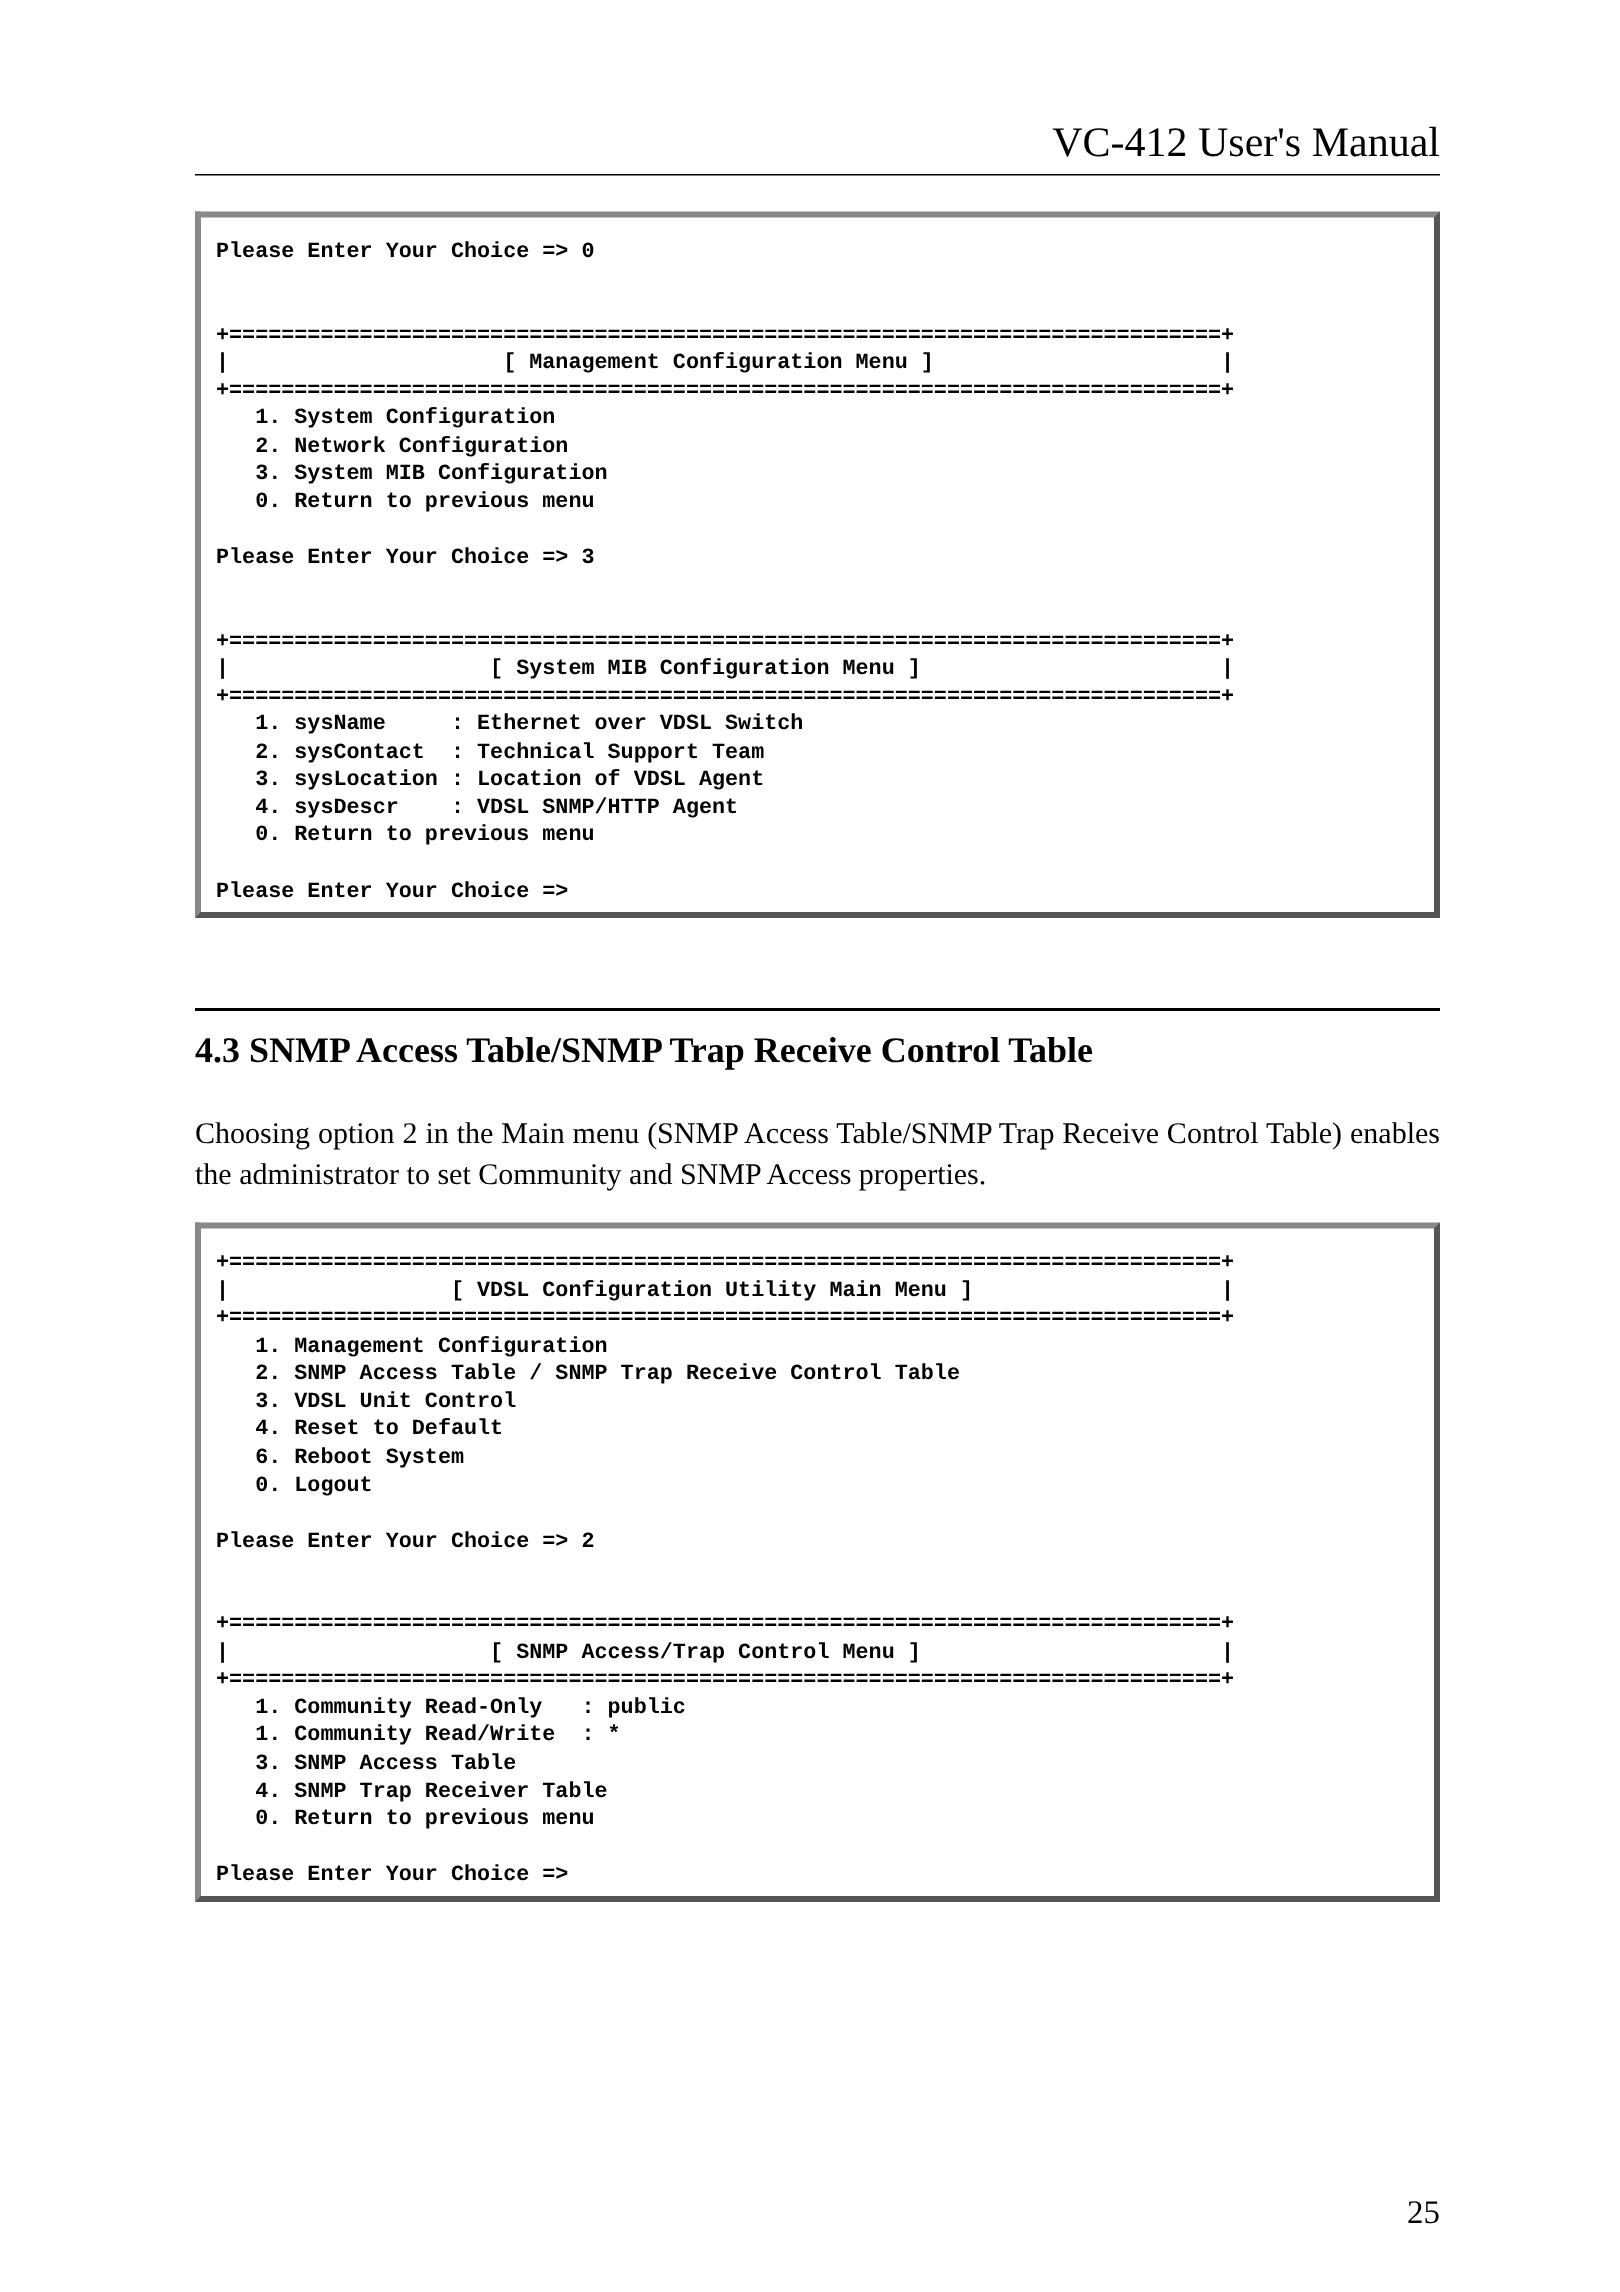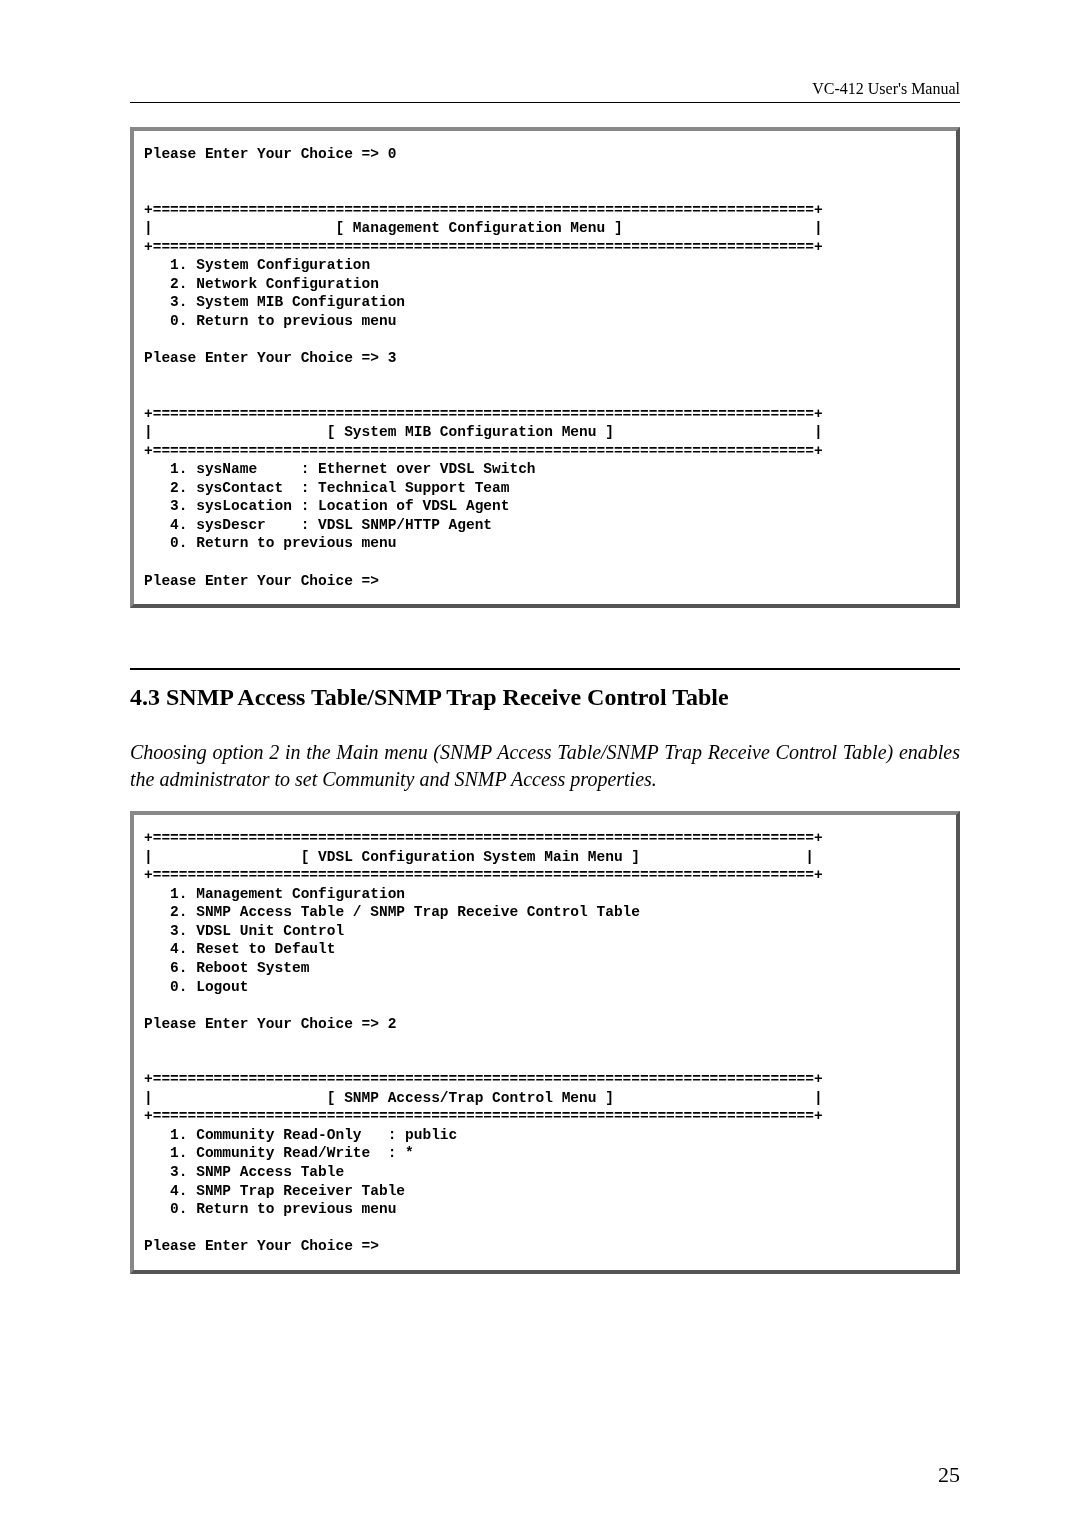--- a/index.html
+++ b/index.html
@@ -11,35 +11,35 @@
     width: 1080px;
     min-height: 1528px;
     box-sizing: border-box;
     font-family: "Times New Roman", Times, serif;
     color: #000;
     padding: 60px 120px 60px 130px;
     position: relative;
   }
   .header-title {
     text-align: right;
-    font-size: 16px;
+    font-size: 28px;
     margin: 20px 0 4px 0;
   }
   .header-rule {
     border: none;
     border-top: 1px solid #000;
     margin: 0 0 24px 0;
   }
   .term-box {
     border-top: 4px solid #888;
     border-left: 4px solid #888;
     border-right: 4px solid #555;
     border-bottom: 4px solid #555;
     background: #fff;
-    padding: 14px 10px 14px 10px;
+    padding: 14px 10px 4px 10px;
     box-sizing: border-box;
     margin-bottom: 32px;
   }
   .term-box pre {
     margin: 0;
     font-family: "Courier New", Courier, monospace;
     font-weight: bold;
     font-size: 14.5px;
     line-height: 1.28;
     color: #000;
@@ -55,21 +55,20 @@
     font-family: Liberation Serif, serif;
     font-weight: bold;
     font-size: 24px;
     margin: 0 0 28px 0;
   }
   .body-para {
     font-size: 20px;
     line-height: 1.35;
     text-align: justify;
     margin: 0 0 18px 0;
-    font-style: italic;
   }
   .page-number {
     position: absolute;
     right: 120px;
     bottom: 40px;
     font-size: 22px;
   }
 </style>
 </head>
 <body>
@@ -103,21 +102,21 @@
 
 <span>Please Enter Your Choice =&gt;</span></pre>
 </div>
 
 <hr class="section-rule">
 <div class="section-heading">4.3 SNMP Access Table/SNMP Trap Receive Control Table</div>
 <p class="body-para">Choosing option 2 in the Main menu (SNMP Access Table/SNMP Trap Receive Control Table) enables the administrator to set Community and SNMP Access properties.</p>
 
 <div class="term-box">
 <pre><span>+============================================================================+</span>
-<span>|                 [ VDSL Configuration System Main Menu ]                   |</span>
+<span>|                 [ VDSL Configuration Utility Main Menu ]                   |</span>
 <span>+============================================================================+</span>
 <span>   1. Management Configuration</span>
 <span>   2. SNMP Access Table / SNMP Trap Receive Control Table</span>
 <span>   3. VDSL Unit Control</span>
 <span>   4. Reset to Default</span>
 <span>   6. Reboot System</span>
 <span>   0. Logout</span>
 
 <span>Please Enter Your Choice =&gt; 2</span>
 

